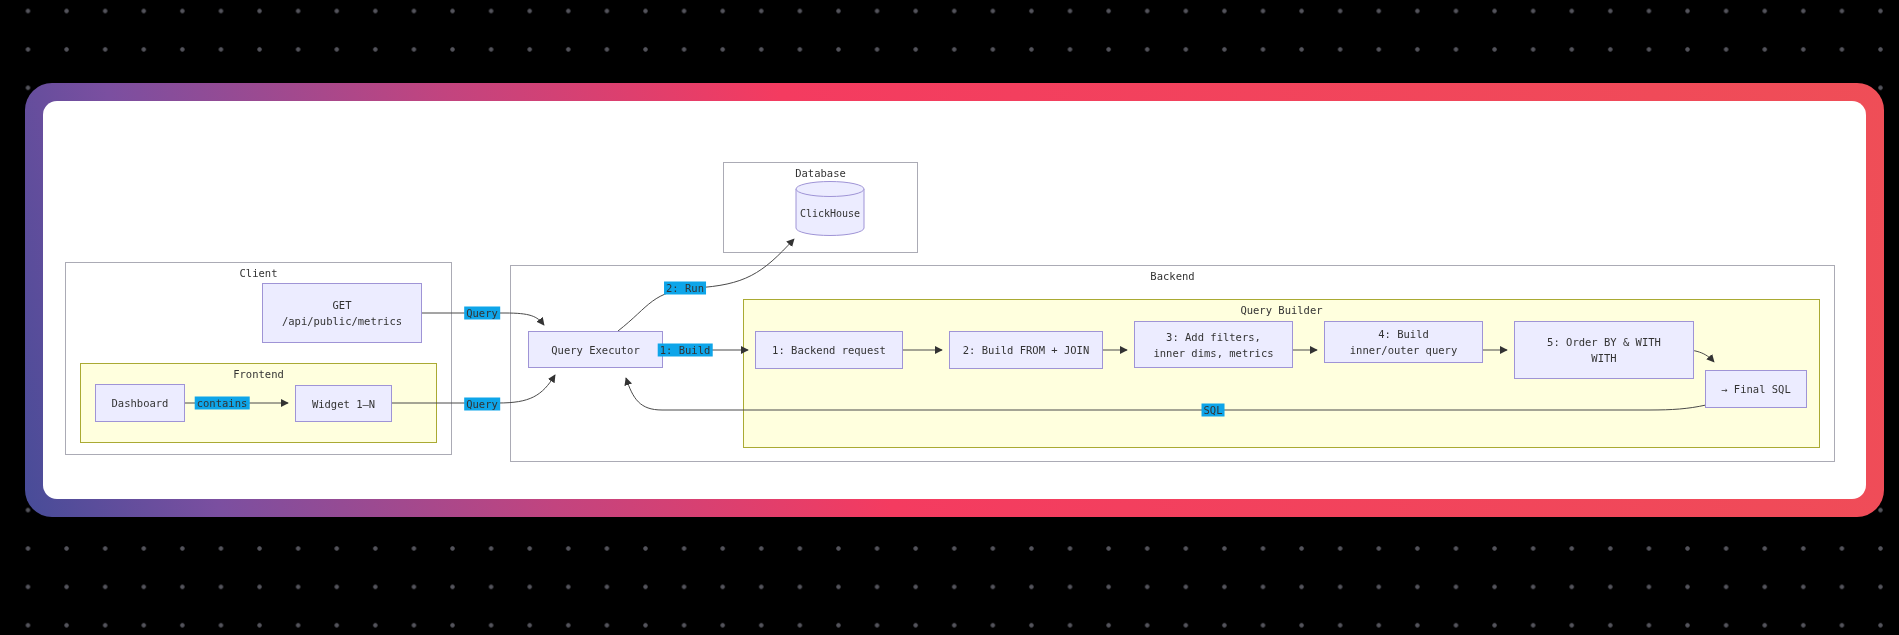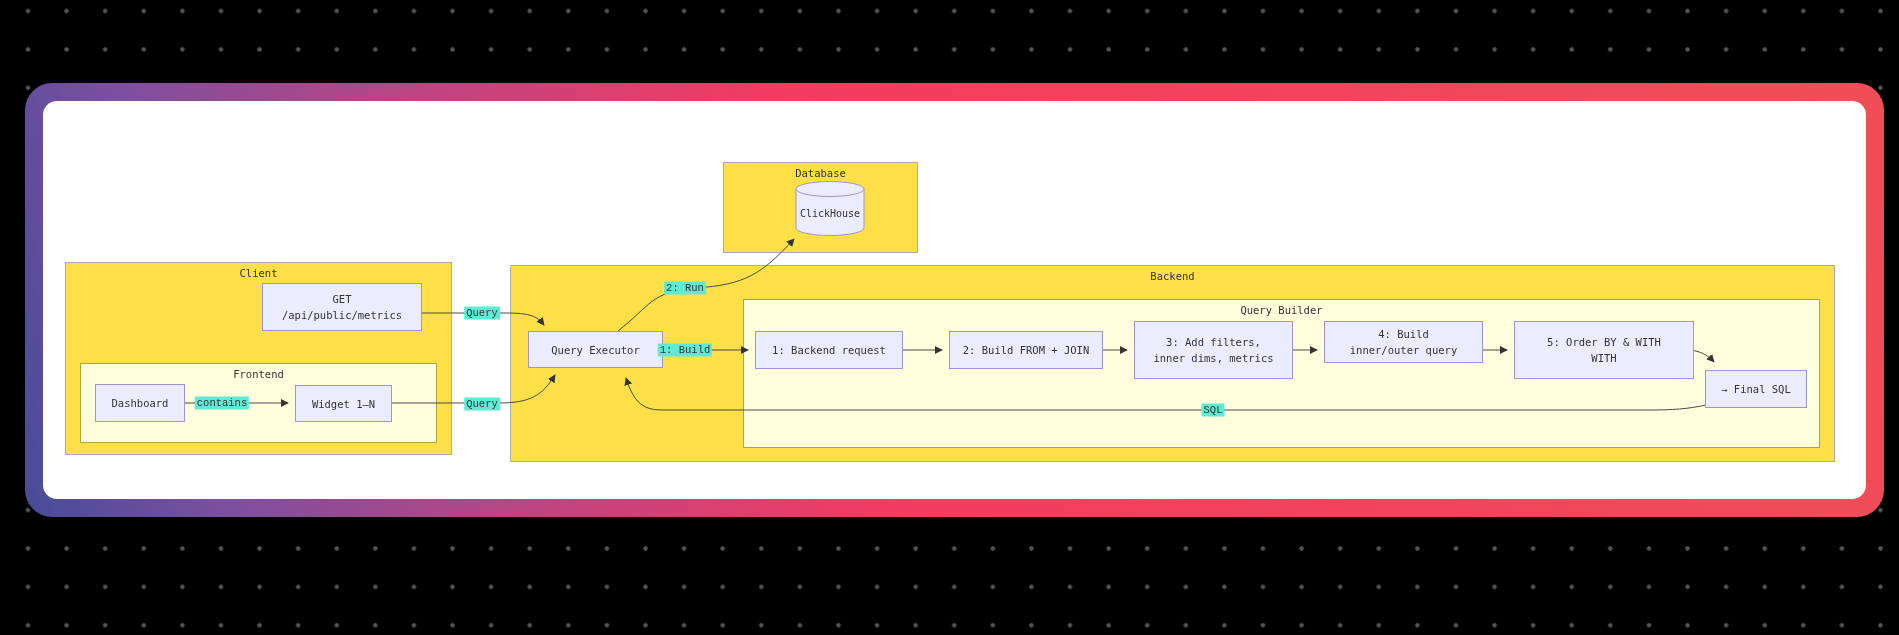--- a/index.html
+++ b/index.html
@@ -16,37 +16,37 @@
     position:absolute;left:25px;top:83px;width:1859px;height:434px;
     box-sizing:border-box;padding:18px;border-radius:27px;
     background:linear-gradient(75deg,#474c98 0%,#7b4fa0 10%,#c2447f 27%,#f43b60 44%,#ef4e57 100%);
   }
   .card-inner{
     width:100%;height:100%;background:#ffffff;border-radius:14px;
   }
   .layer{position:absolute;left:0;top:0;width:1899px;height:635px;pointer-events:none;}
   .cluster{
     position:absolute;box-sizing:border-box;
-    background:#fde047;border:1px solid #ababb5;
+    background:#ffffff;border:1px solid #ababb5;
   }
   .cluster.inner{background:#ffffde;border:1px solid #aaaa33;}
   .cluster-label{
     position:absolute;left:0;top:3px;width:100%;text-align:center;
     font-size:10.5px;line-height:14px;color:#333;
   }
   .node{
     position:absolute;box-sizing:border-box;
     background:#ececff;border:1px solid #9f94d6;
     display:flex;flex-direction:column;align-items:center;justify-content:center;
     font-size:10.5px;line-height:16px;color:#333;text-align:center;
   }
   .edge-label{
     position:absolute;transform:translate(-50%,-50%);
-    background:#5eead4;padding:0 2px;
-    font-size:10.5px;line-height:13px;color:#333;white-space:nowrap;font-family:Liberation Mono, monospace;
+    background:#0ea5e9;padding:0 2px;
+    font-size:10.5px;line-height:13px;color:#333;white-space:nowrap;
   }
   .cyl-text{
     position:absolute;left:796px;top:207px;width:68px;text-align:center;
     font-size:10px;line-height:13px;color:#333;
   }
   svg{display:block;}
 </style>
 </head>
 <body>
 
@@ -91,40 +91,40 @@
     <path d="M1673,349 C1697,349 1706,353 1714,362" marker-end="url(#arrow)"></path>
     <path d="M1706,405 C1688,409 1672,410 1650,410 L662,410 C640,410 633,399 626,378" marker-end="url(#arrow)"></path>
   </g>
   <g>
     <path d="M796,189 L796,228 A34,7.5 0 0 0 864,228 L864,189" fill="#ececff" stroke="#9f94d6" stroke-width="1"></path>
     <ellipse cx="830" cy="189" rx="34" ry="7.5" fill="#ececff" stroke="#9f94d6" stroke-width="1"></ellipse>
   </g>
 </svg>
 
 <div class="layer">
-  <div class="node" style="left:262px;top:283px;width:160px;height:48px;">
+  <div class="node" style="left:262px;top:283px;width:160px;height:60px;">
     <span>GET</span>
     <span>/api/public/metrics</span>
   </div>
   <div class="node" style="left:95px;top:384px;width:90px;height:38px;">
     <span>Dashboard</span>
   </div>
   <div class="node" style="left:295px;top:385px;width:97px;height:37px;">
     <span>Widget 1–N</span>
   </div>
   <div class="node" style="left:528px;top:331px;width:135px;height:37px;">
     <span>Query Executor</span>
   </div>
   <div class="node" style="left:755px;top:331px;width:148px;height:38px;">
     <span>1: Backend request</span>
   </div>
   <div class="node" style="left:949px;top:331px;width:154px;height:38px;">
     <span>2: Build FROM + JOIN</span>
   </div>
-  <div class="node" style="left:1134px;top:321px;width:159px;height:58px;">
+  <div class="node" style="left:1134px;top:321px;width:159px;height:47px;">
     <span>3: Add filters,</span>
     <span>inner dims, metrics</span>
   </div>
   <div class="node" style="left:1324px;top:321px;width:159px;height:42px;">
     <span>4: Build</span>
     <span>inner/outer query</span>
   </div>
   <div class="node" style="left:1514px;top:321px;width:180px;height:58px;">
     <span>5: Order BY &amp; WITH</span>
     <span>WITH</span>

